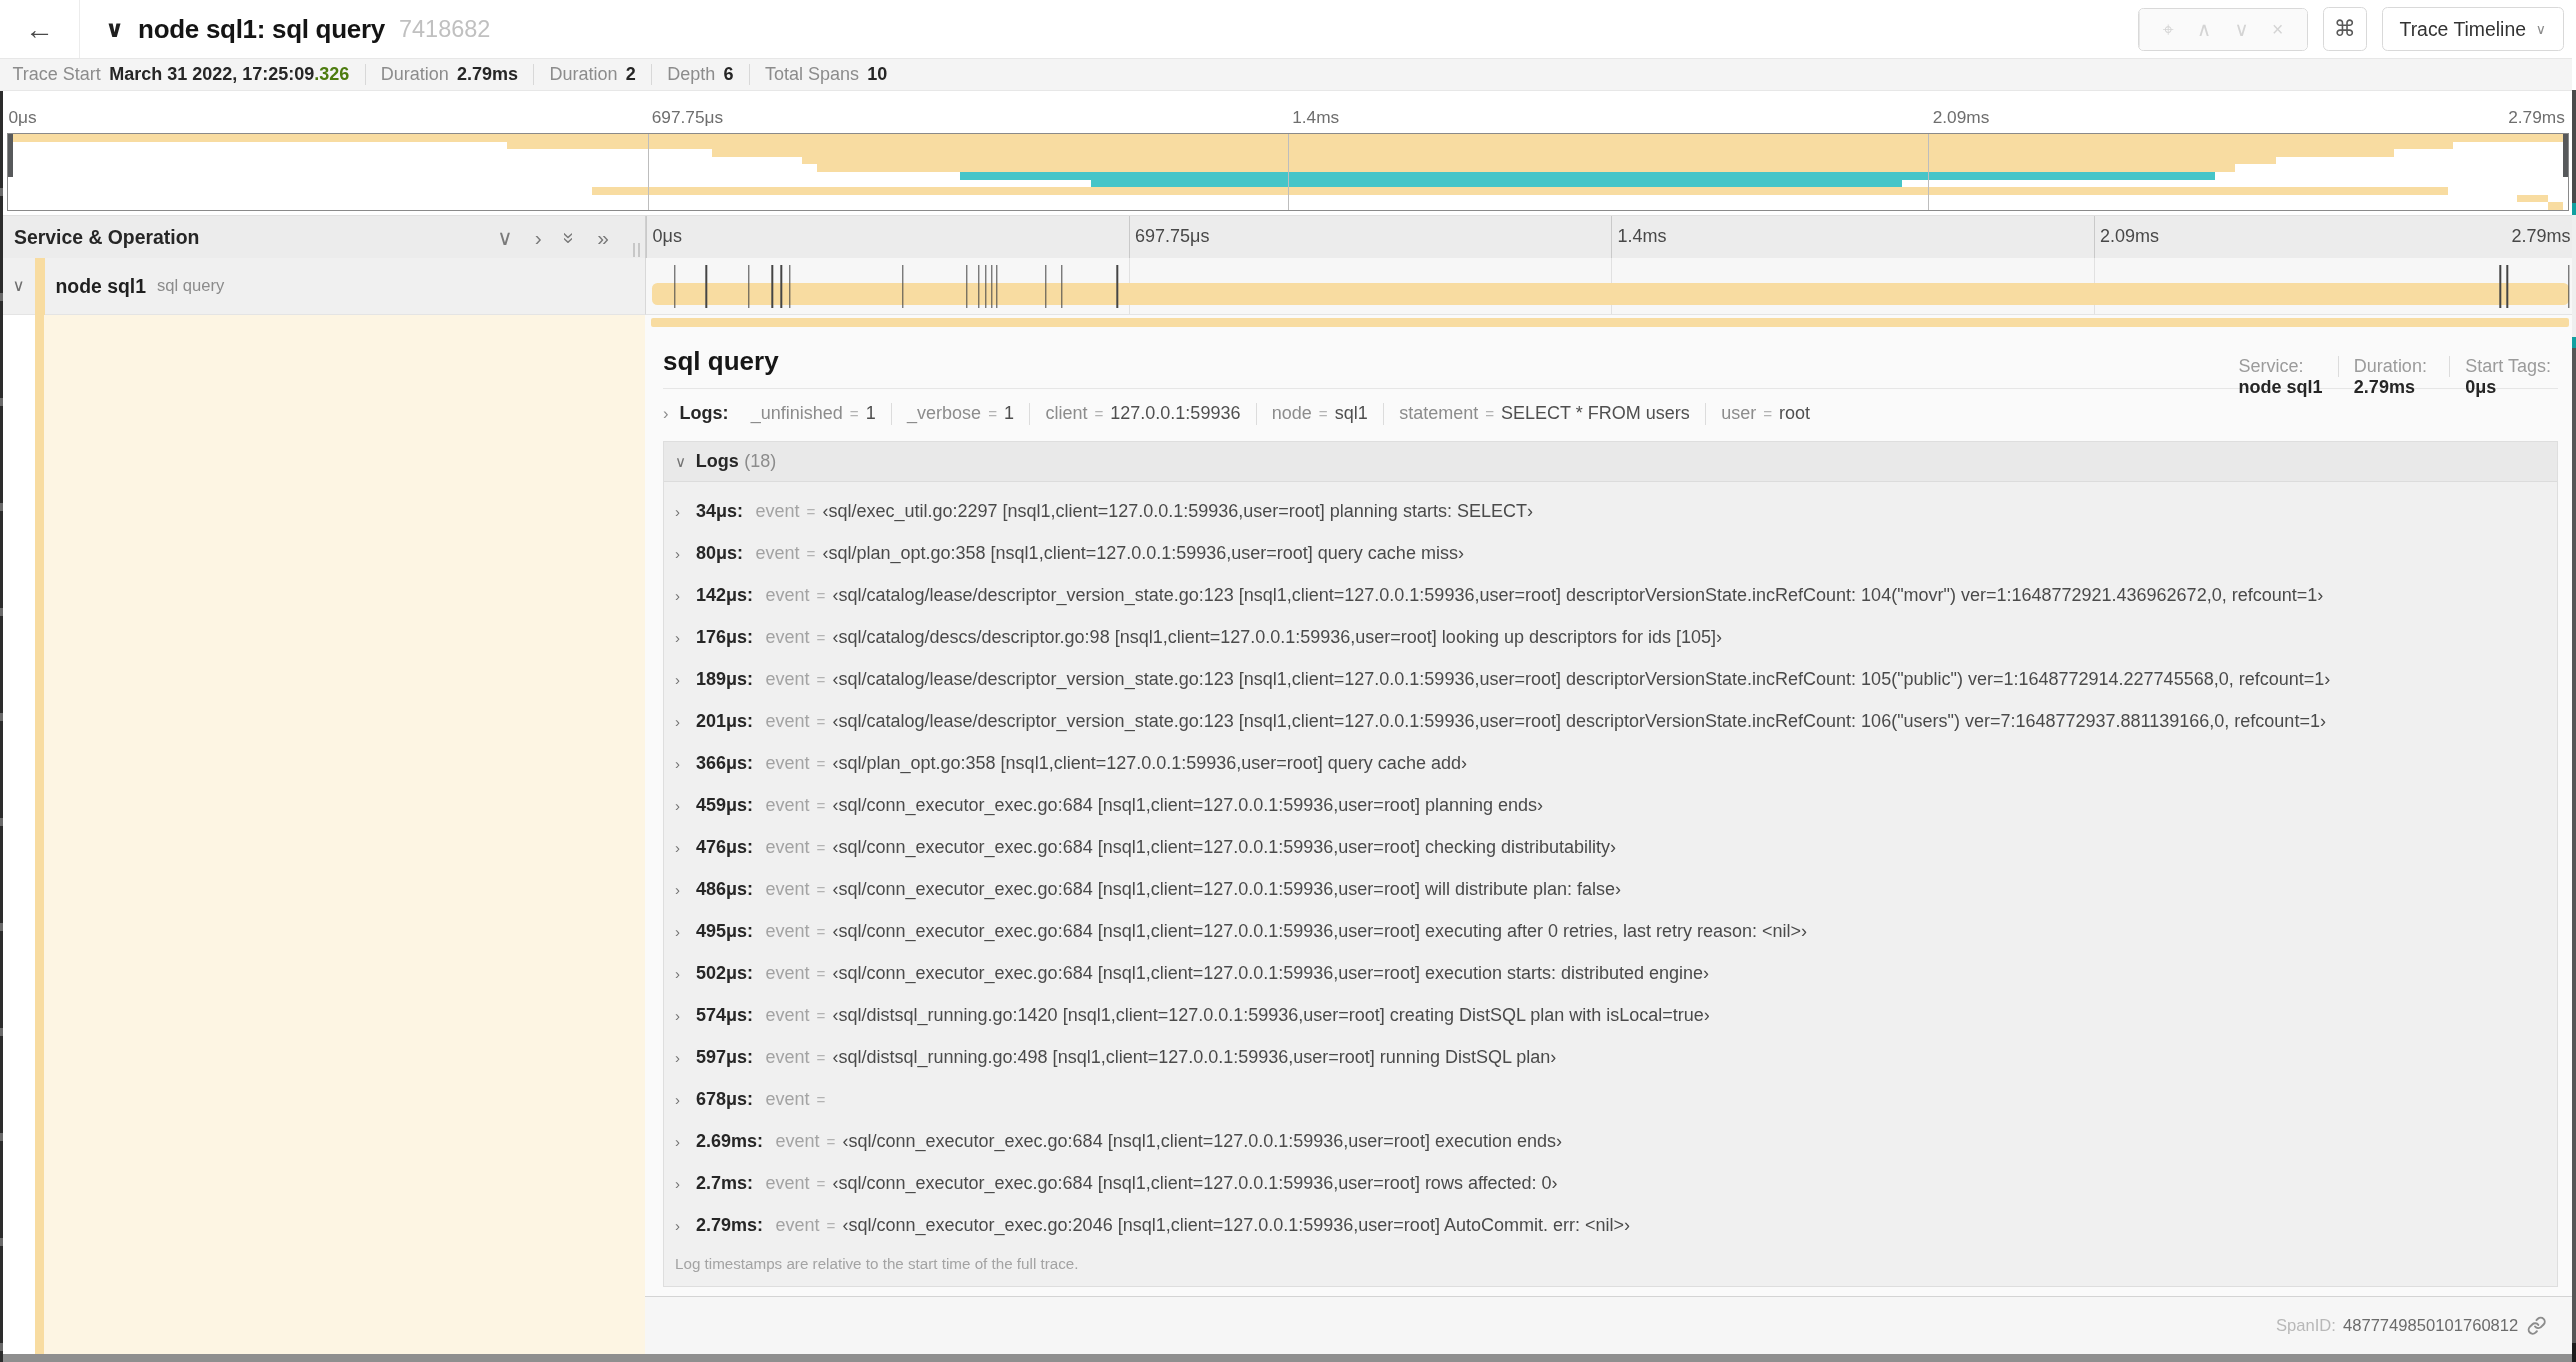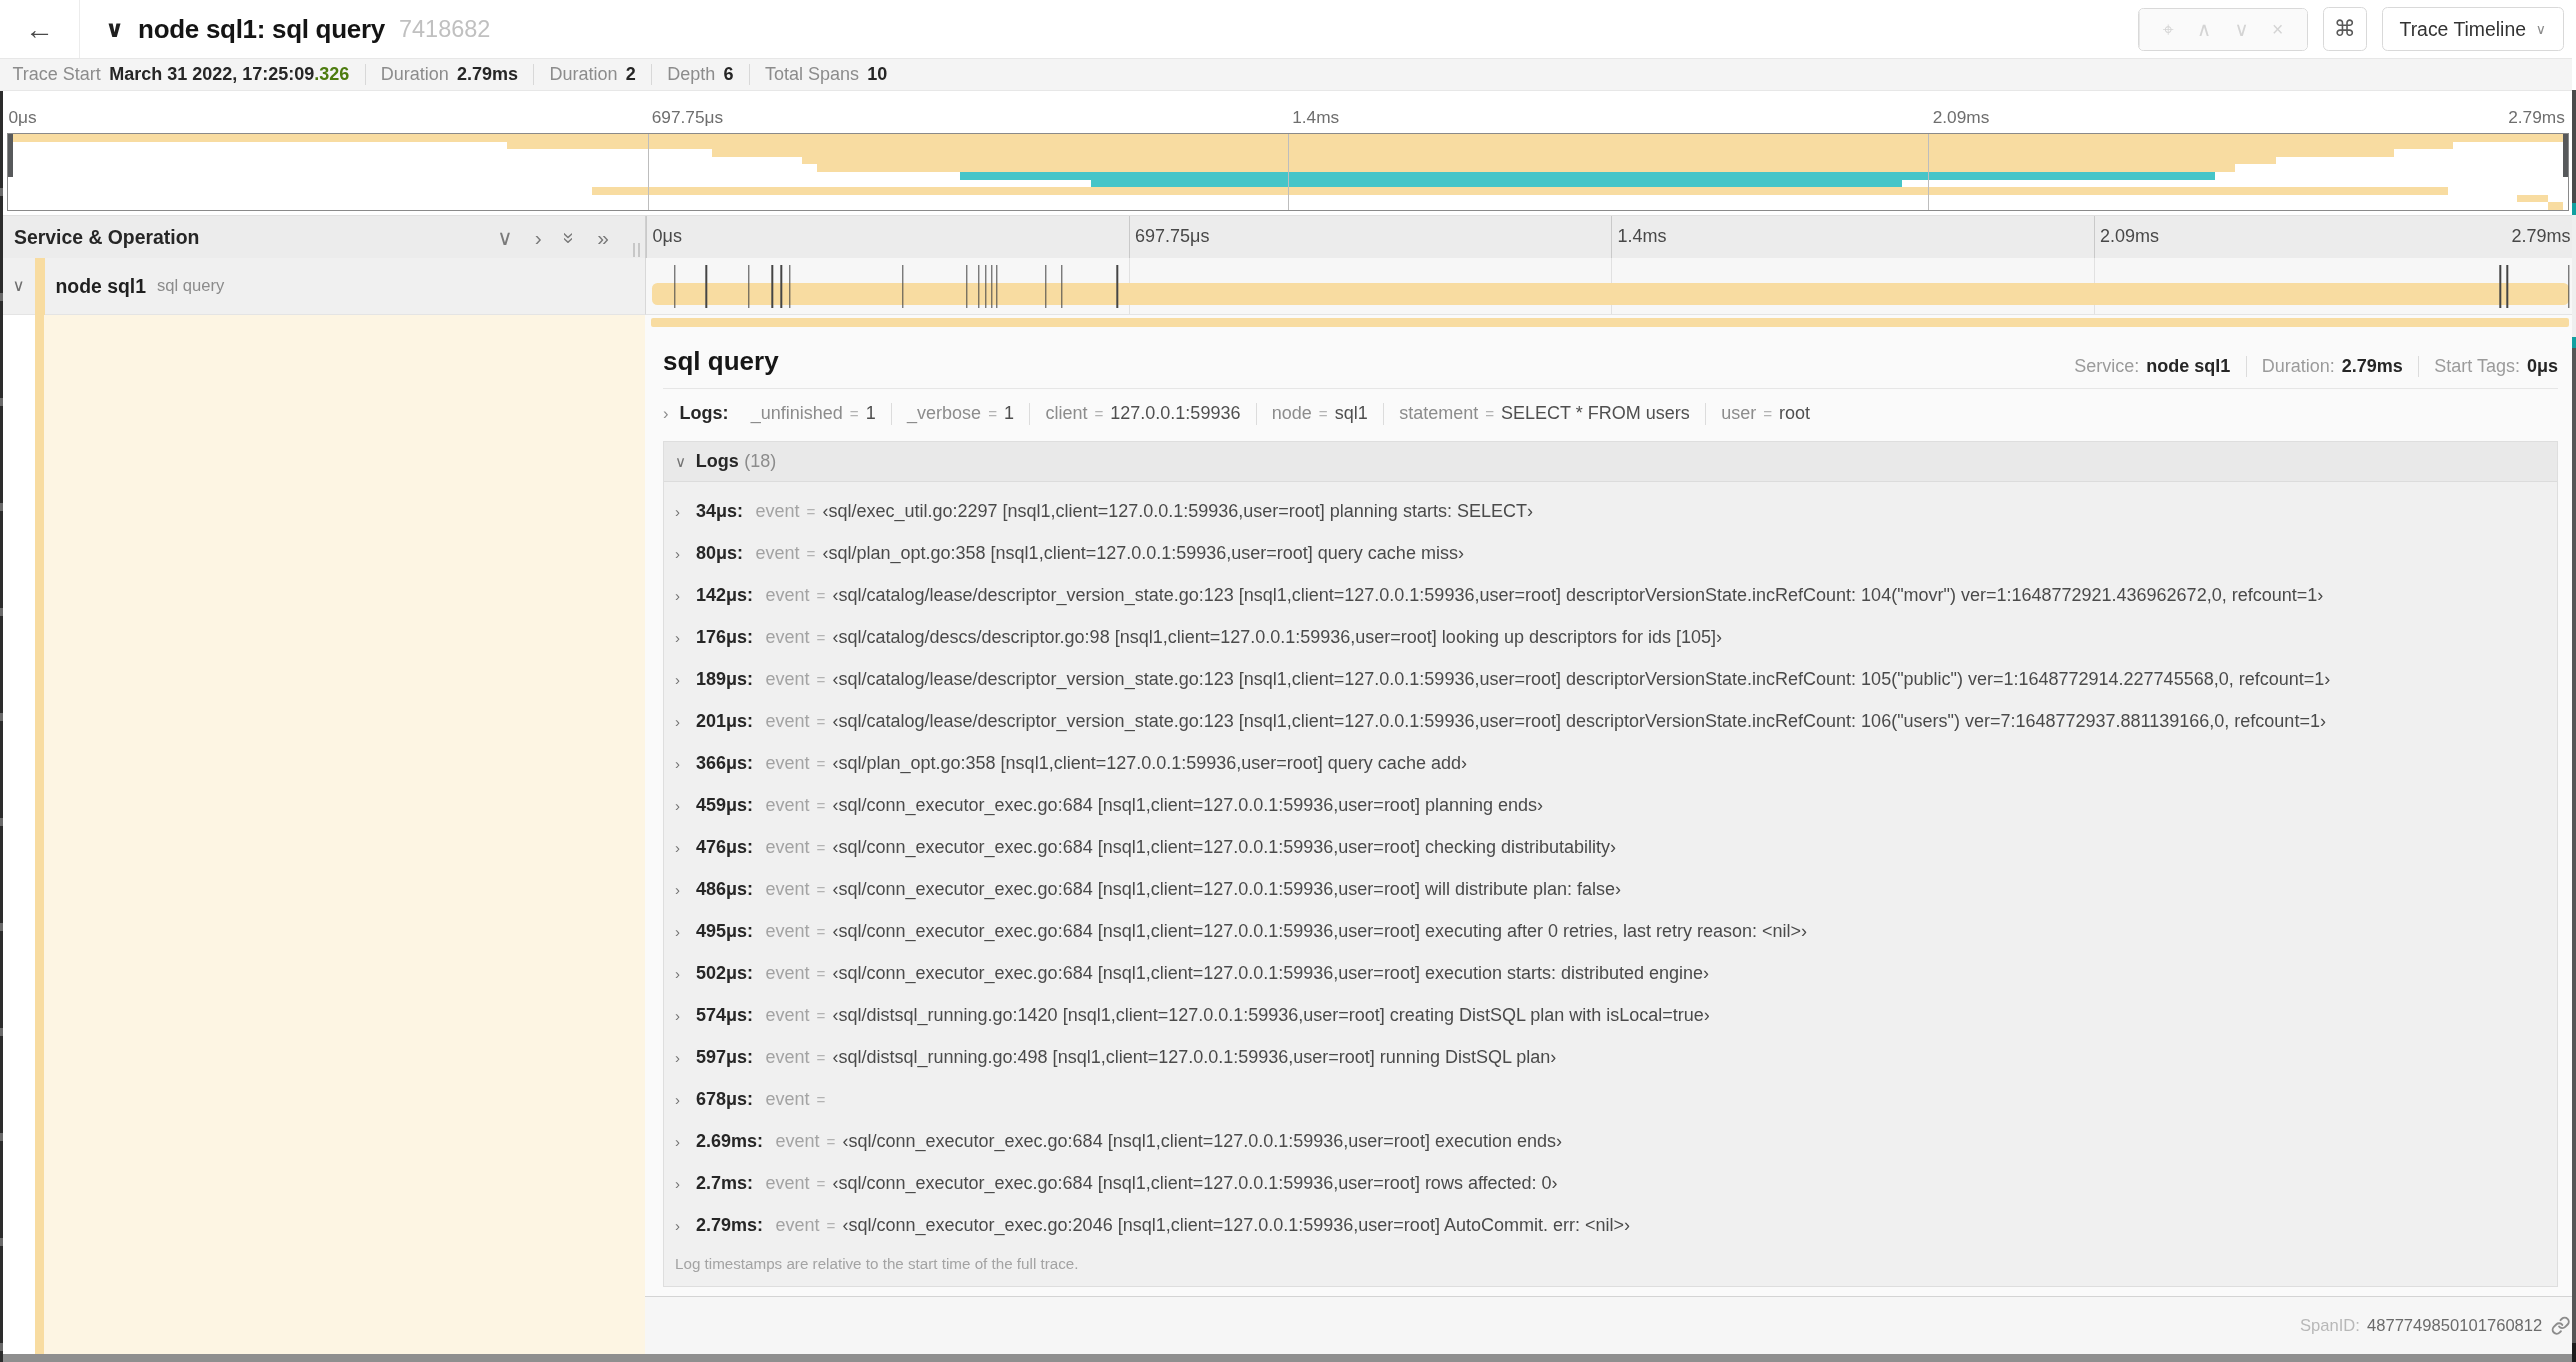--- a/index.html
+++ b/index.html
@@ -74,21 +74,21 @@
   .detail-row { position:absolute; top:315px; left:0; width:2576px; height:1039px; }
   .detail-left { position:absolute; left:0; top:0; width:645px; height:1039px; background:#fff; }
   .detail-stripe { position:absolute; left:35px; top:0; width:9.7px; height:1039px; }
   .detail-cream { position:absolute; left:44px; top:0; right:0; height:1039px; background:#fdf5e3; }
   .detail-right { position:absolute; left:645px; top:0; width:1931px; height:1039px; background:#fafafa; }
   .detail-main { position:absolute; inset:0 0 57px 0; border-bottom:1.4px solid #d4d4d4; }
   .span-detail-bar { position:absolute; left:5.5px; right:7px; top:2.8px; height:9px; border-radius:2.1px; }
   .detail-head { margin:30.5px 18px 0 18px; display:flex; justify-content:space-between; align-items:flex-end; padding-bottom:11px; border-bottom:1.4px solid #e6e6e6; }
   .detail-title { font-size:26px; font-weight:700; color:#161616; }
   .detail-stats { display:flex; align-items:center; }
-  .stat-item { display:flex; align-items:flex-start; font-size:18px; height:21px; }
+  .stat-item { display:flex; align-items:flex-start; font-size:18px; height:21px;flex-direction:column; }
   .stat-item + .stat-item { border-left:1.4px solid #dcdcdc; margin-left:15.2px; padding-left:15.2px; }
   .stat-label { color:#9b9b9b; margin-right:7px; }
   .stat-value { color:#262626; font-weight:700; }
   .tags-row { margin:14px 18px 0 18px; display:flex; align-items:center; cursor:pointer; }
   .tags-chevron { font-size:16.6px; color:#8c8c8c; margin-right:11px; }
   .tags-title { font-size:18px; font-weight:700; color:#262626; margin-right:7px; }
   .tag-items { display:flex; align-items:center; }
   .tag-item { display:flex; align-items:center; font-size:18px; height:22px; padding:0 15.2px; }
   .tag-item + .tag-item { border-left:1.4px solid #dcdcdc; }
   .tag-key { color:#8c8c8c; }
@@ -100,21 +100,21 @@
   .logs-title { font-size:18px; font-weight:700; color:#262626; margin-left:9.7px; }
   .logs-count { font-size:18px; color:#8c8c8c; margin-left:5.5px; }
   .logs-list { background:#f0f0f0; padding:8.3px 0 2.8px 0; }
   .log-row { height:42px; display:flex; align-items:center; padding-left:11px; cursor:pointer; white-space:nowrap; }
   .log-chevron { font-size:15.2px; color:#737373; width:21px; }
   .log-time { font-size:18px; font-weight:700; color:#262626; margin-right:12.5px; }
   .log-key { font-size:18px; color:#a3a3a3; }
   .log-eq { font-size:15.2px; color:#b3b3b3; margin:0 7px; }
   .log-value { font-size:18px; color:#4a4a4a; }
   .logs-note { background:#f0f0f0; padding:5.5px 11px 14px 11px; font-size:15.2px; color:#a3a3a3; }
-  .spanid-row { position:absolute; left:0; bottom:0; width:100%; height:57px; background:#f6f6f6; display:flex; align-items:center; justify-content:flex-end; padding-right:6px; }
+  .spanid-row { position:absolute; left:0; bottom:0; width:100%; height:57px; background:#f6f6f6; display:flex; align-items:center; justify-content:flex-end; padding-right:30px; }
   .spanid-label { font-size:16.6px; color:#b8b8b8; }
   .spanid-value { font-size:16.6px; color:#6b6b6b; margin-left:7px; }
   .link-icon { margin-left:8.3px; width:19.4px; height:19.4px; stroke:#8c8c8c; fill:none; stroke-width:2.4; stroke-linecap:round; stroke-linejoin:round; }
 
   
   .bottom-edge { position:absolute; left:0; top:1354px; width:2576px; height:9px; background:#8f8f8f; z-index:40; }
   .left-edge { position:absolute; left:0; top:91px; width:2.8px; bottom:0; z-index:50;
     background:repeating-linear-gradient(#2c2c2c 0 97px, #6a6a6a 97px 105px); }
   .right-edge { position:absolute; right:0; top:0; width:4.2px; height:1363px; z-index:60;
     background:linear-gradient(#ffffff 0 90px, #4a4a4a 90px 203px, #12a0a0 203px 215px,

